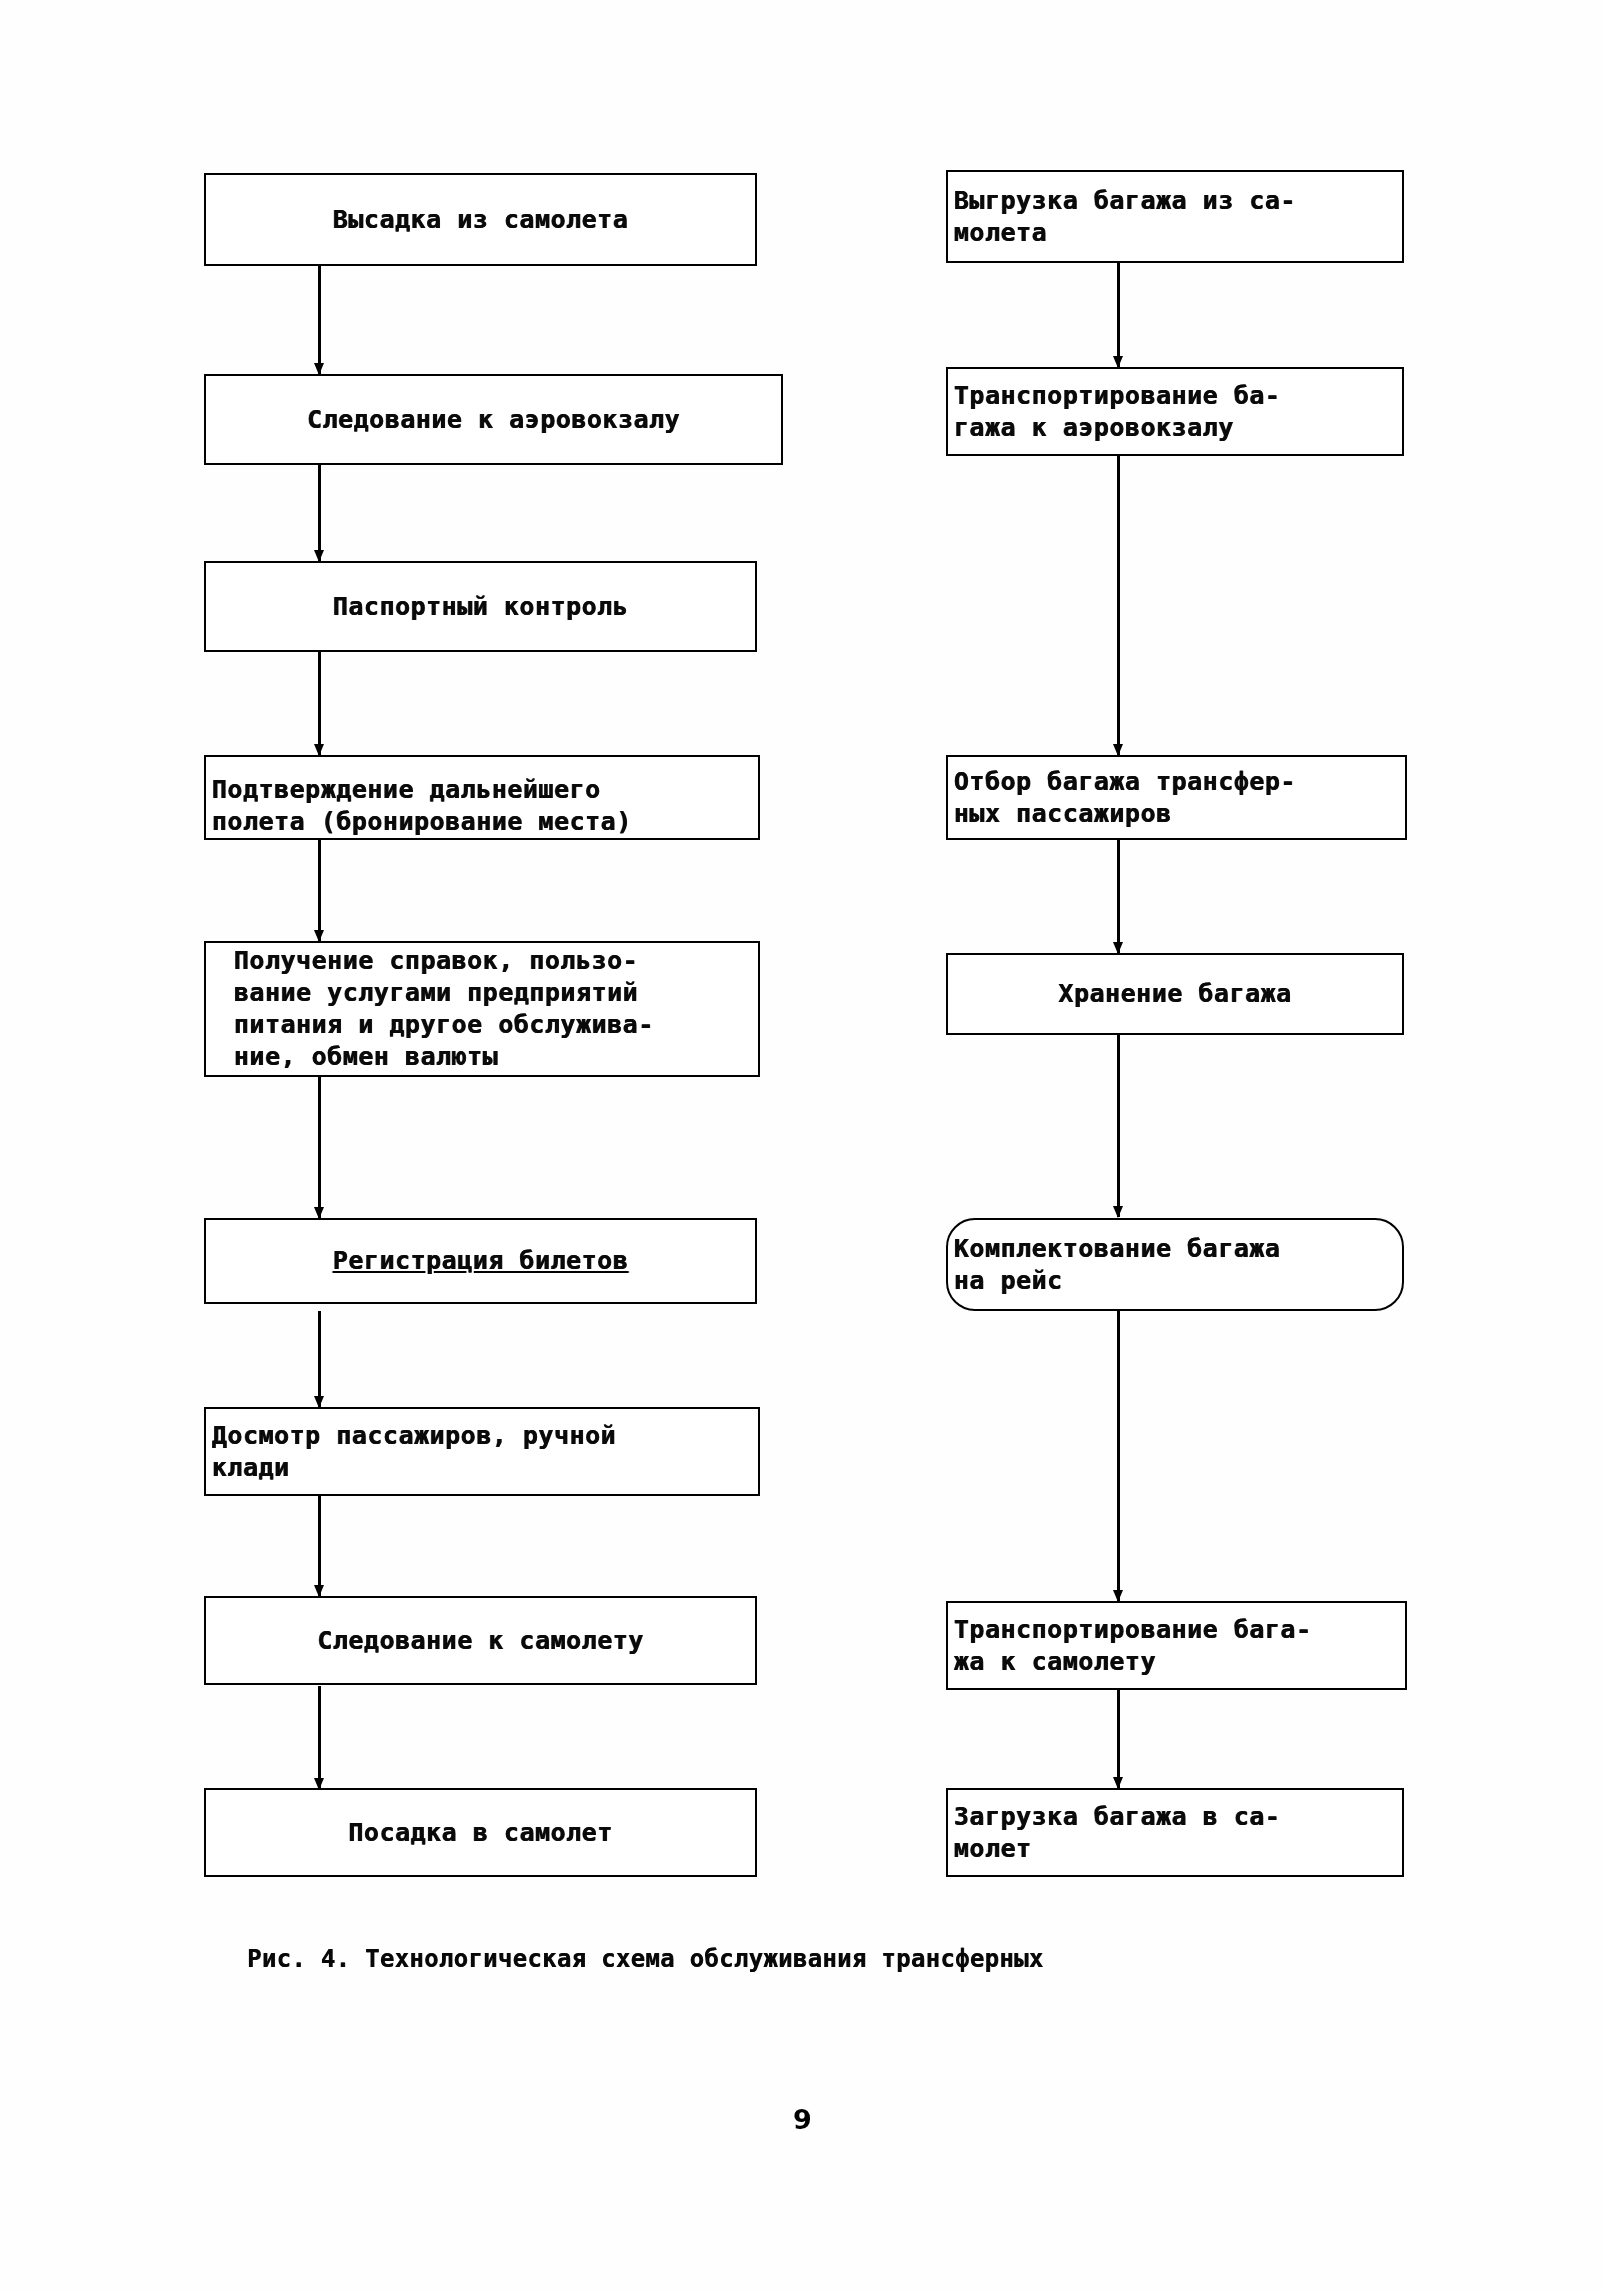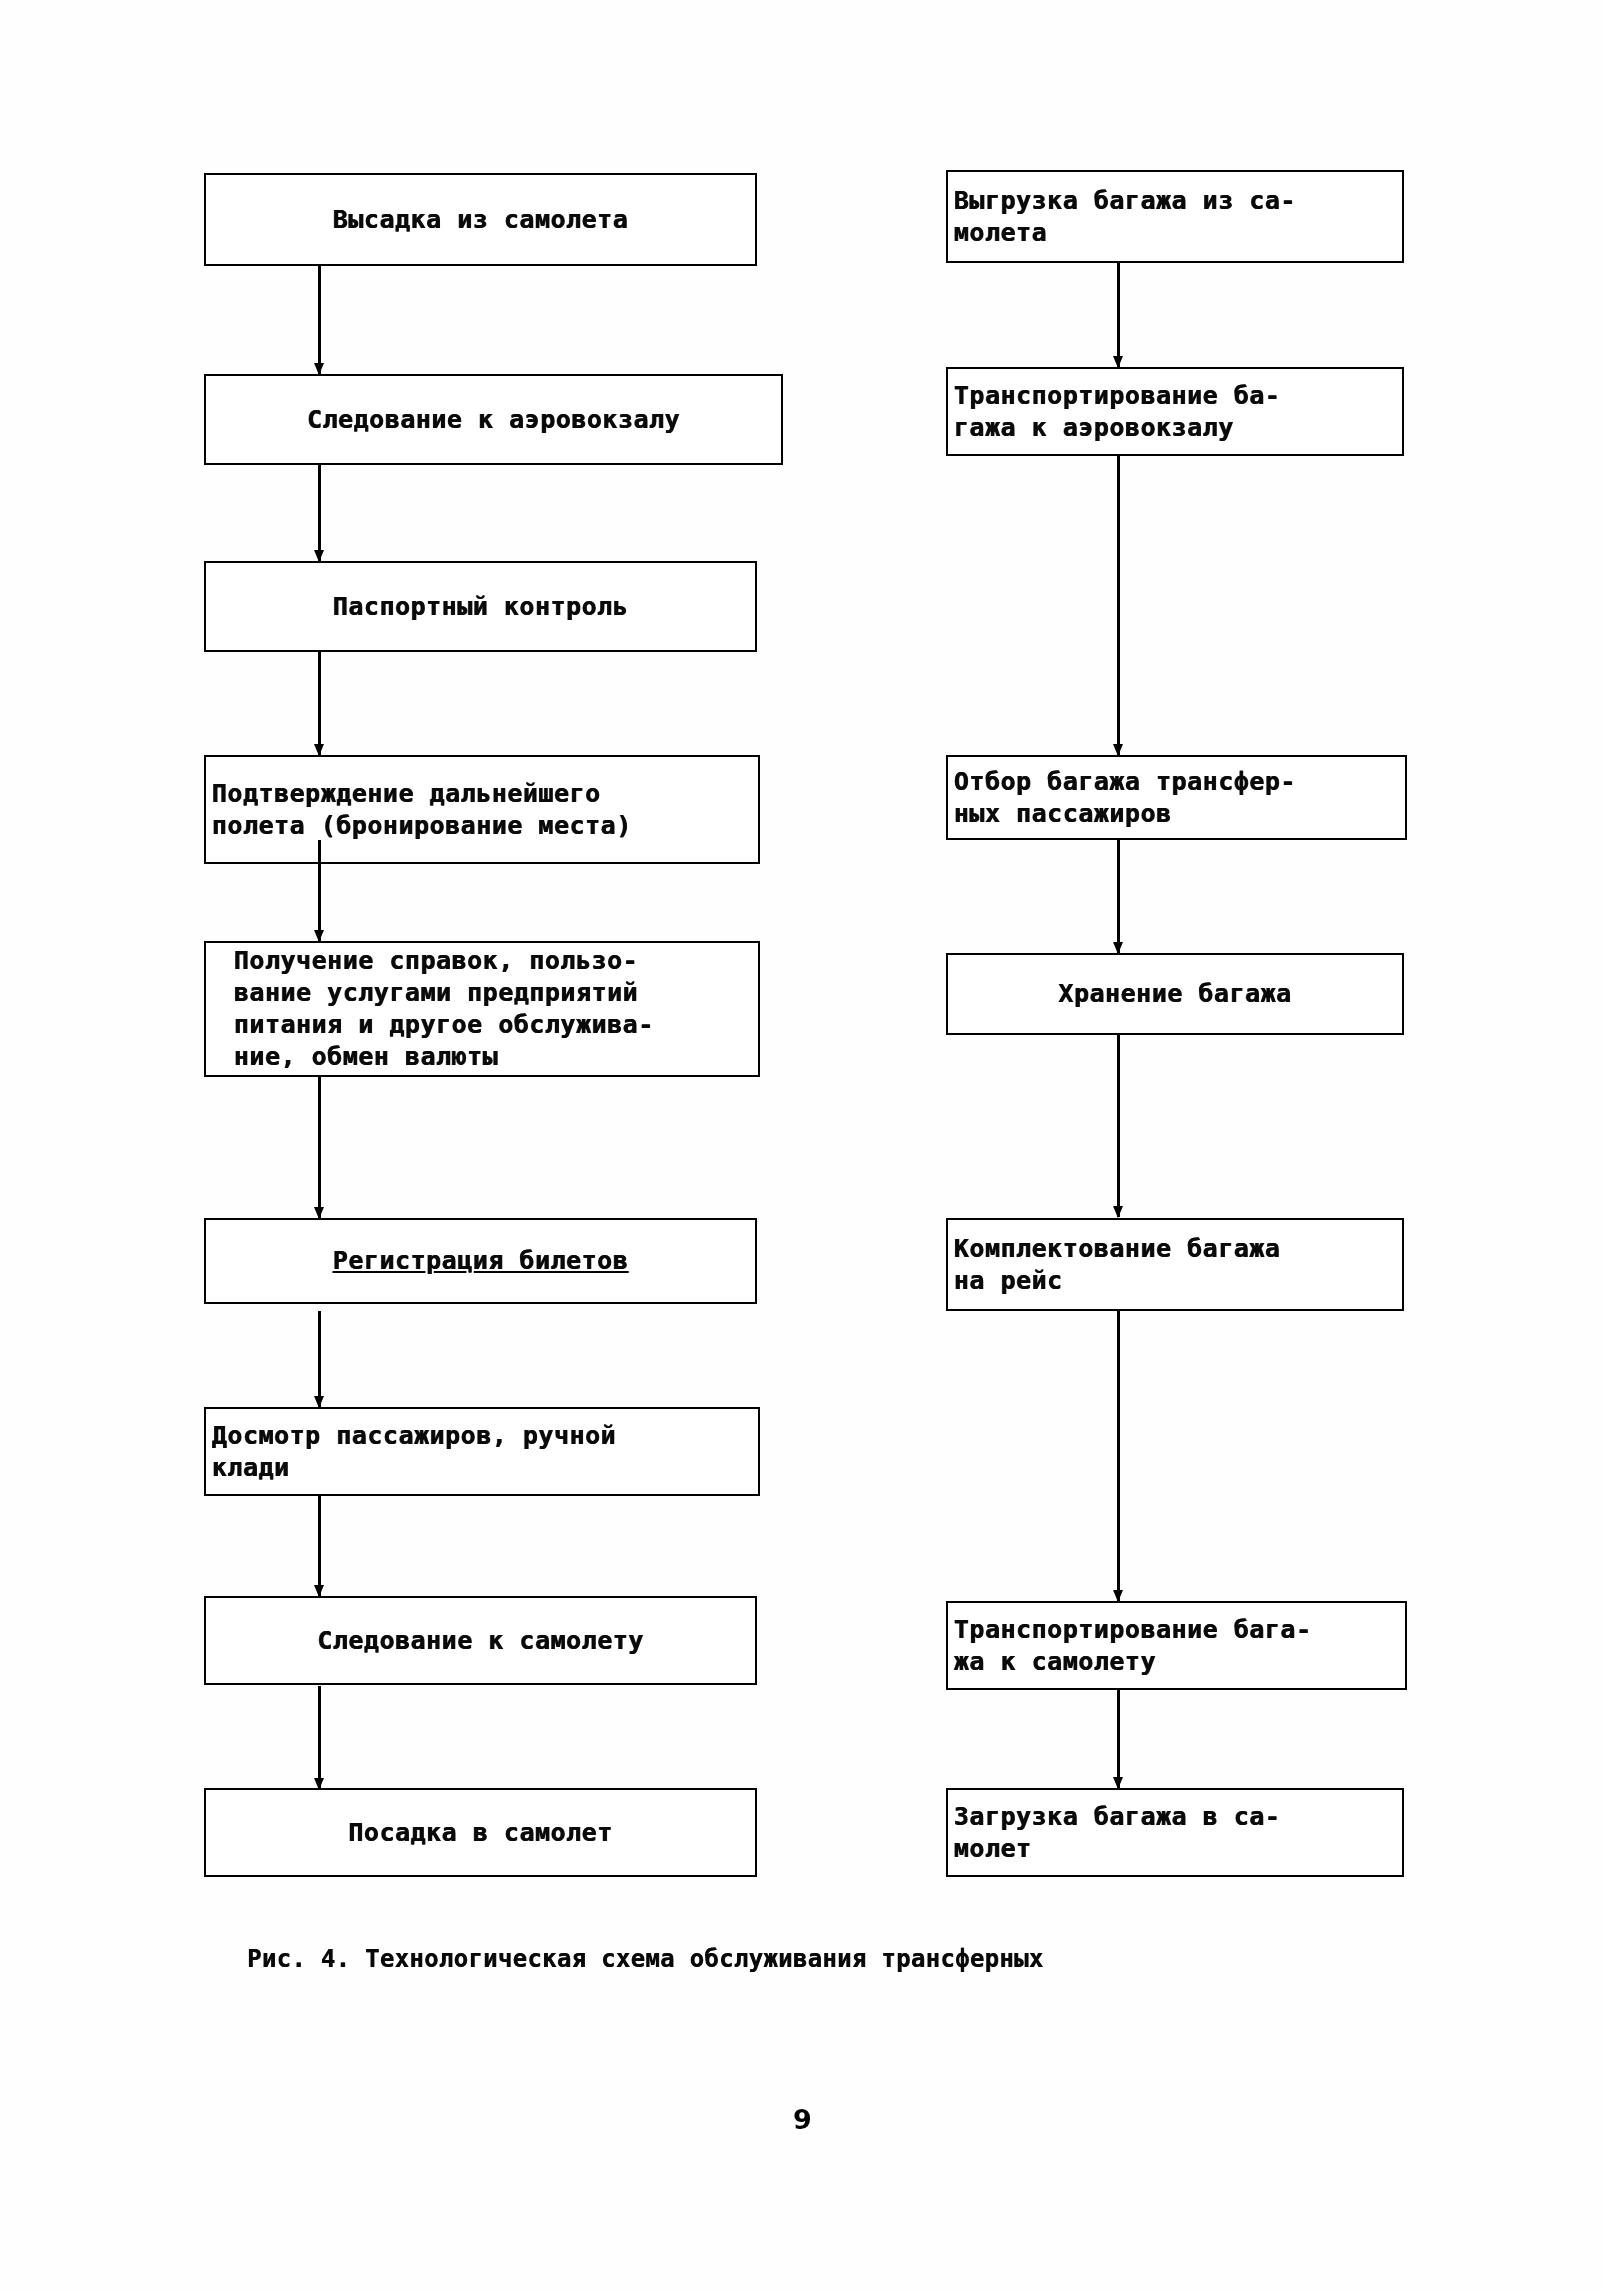--- a/index.html
+++ b/index.html
@@ -120,21 +120,21 @@
     <div class="node center" style="left:0; top:374px; width:579px; height:91px;">
       <span class="txt">Следование к аэровокзалу</span>
     </div>
     <div class="conn" style="left:114px; top:465px; height:96px;"></div>
 
     <div class="node center" style="left:0; top:561px; width:553px; height:91px;">
       <span class="txt">Паспортный контроль</span>
     </div>
     <div class="conn" style="left:114px; top:652px; height:103px;"></div>
 
-    <div class="node left" style="left:0; top:755px; width:556px; height:109px;">
+    <div class="node left" style="left:0; top:755px; width:556px; height:85px;align-items:flex-end;">
       <span class="txt">Подтверждение дальнейшего
 полета (бронирование места)</span>
     </div>
     <div class="conn" style="left:114px; top:840px; height:101px;"></div>
 
     <div class="node left" style="left:0; top:941px; width:556px; height:136px;padding-left:22px;">
       <span class="txt">Получение справок, пользо-
 вание услугами предприятий
 питания и другое обслужива-
 ние, обмен валюты</span>
@@ -180,21 +180,21 @@
       <span class="txt">Отбор багажа трансфер-
 ных пассажиров</span>
     </div>
     <div class="conn" style="left:171px; top:840px; height:113px;"></div>
 
     <div class="node center" style="left:0; top:953px; width:458px; height:82px;">
       <span class="txt">Хранение багажа</span>
     </div>
     <div class="conn" style="left:171px; top:1034px; height:183px;"></div>
 
-    <div class="node left" style="left:0; top:1218px; width:458px; height:93px;">
+    <div class="node left" style="left:0; top:1218px; width:458px; height:93px;border-radius:29px;">
       <span class="txt">Комплектование багажа
 на рейс</span>
     </div>
     <div class="conn" style="left:171px; top:1311px; height:290px;"></div>
 
     <div class="node left" style="left:0; top:1601px; width:461px; height:89px;">
       <span class="txt">Транспортирование бага-
 жа к самолету</span>
     </div>
     <div class="conn" style="left:171px; top:1690px; height:98px;"></div>

